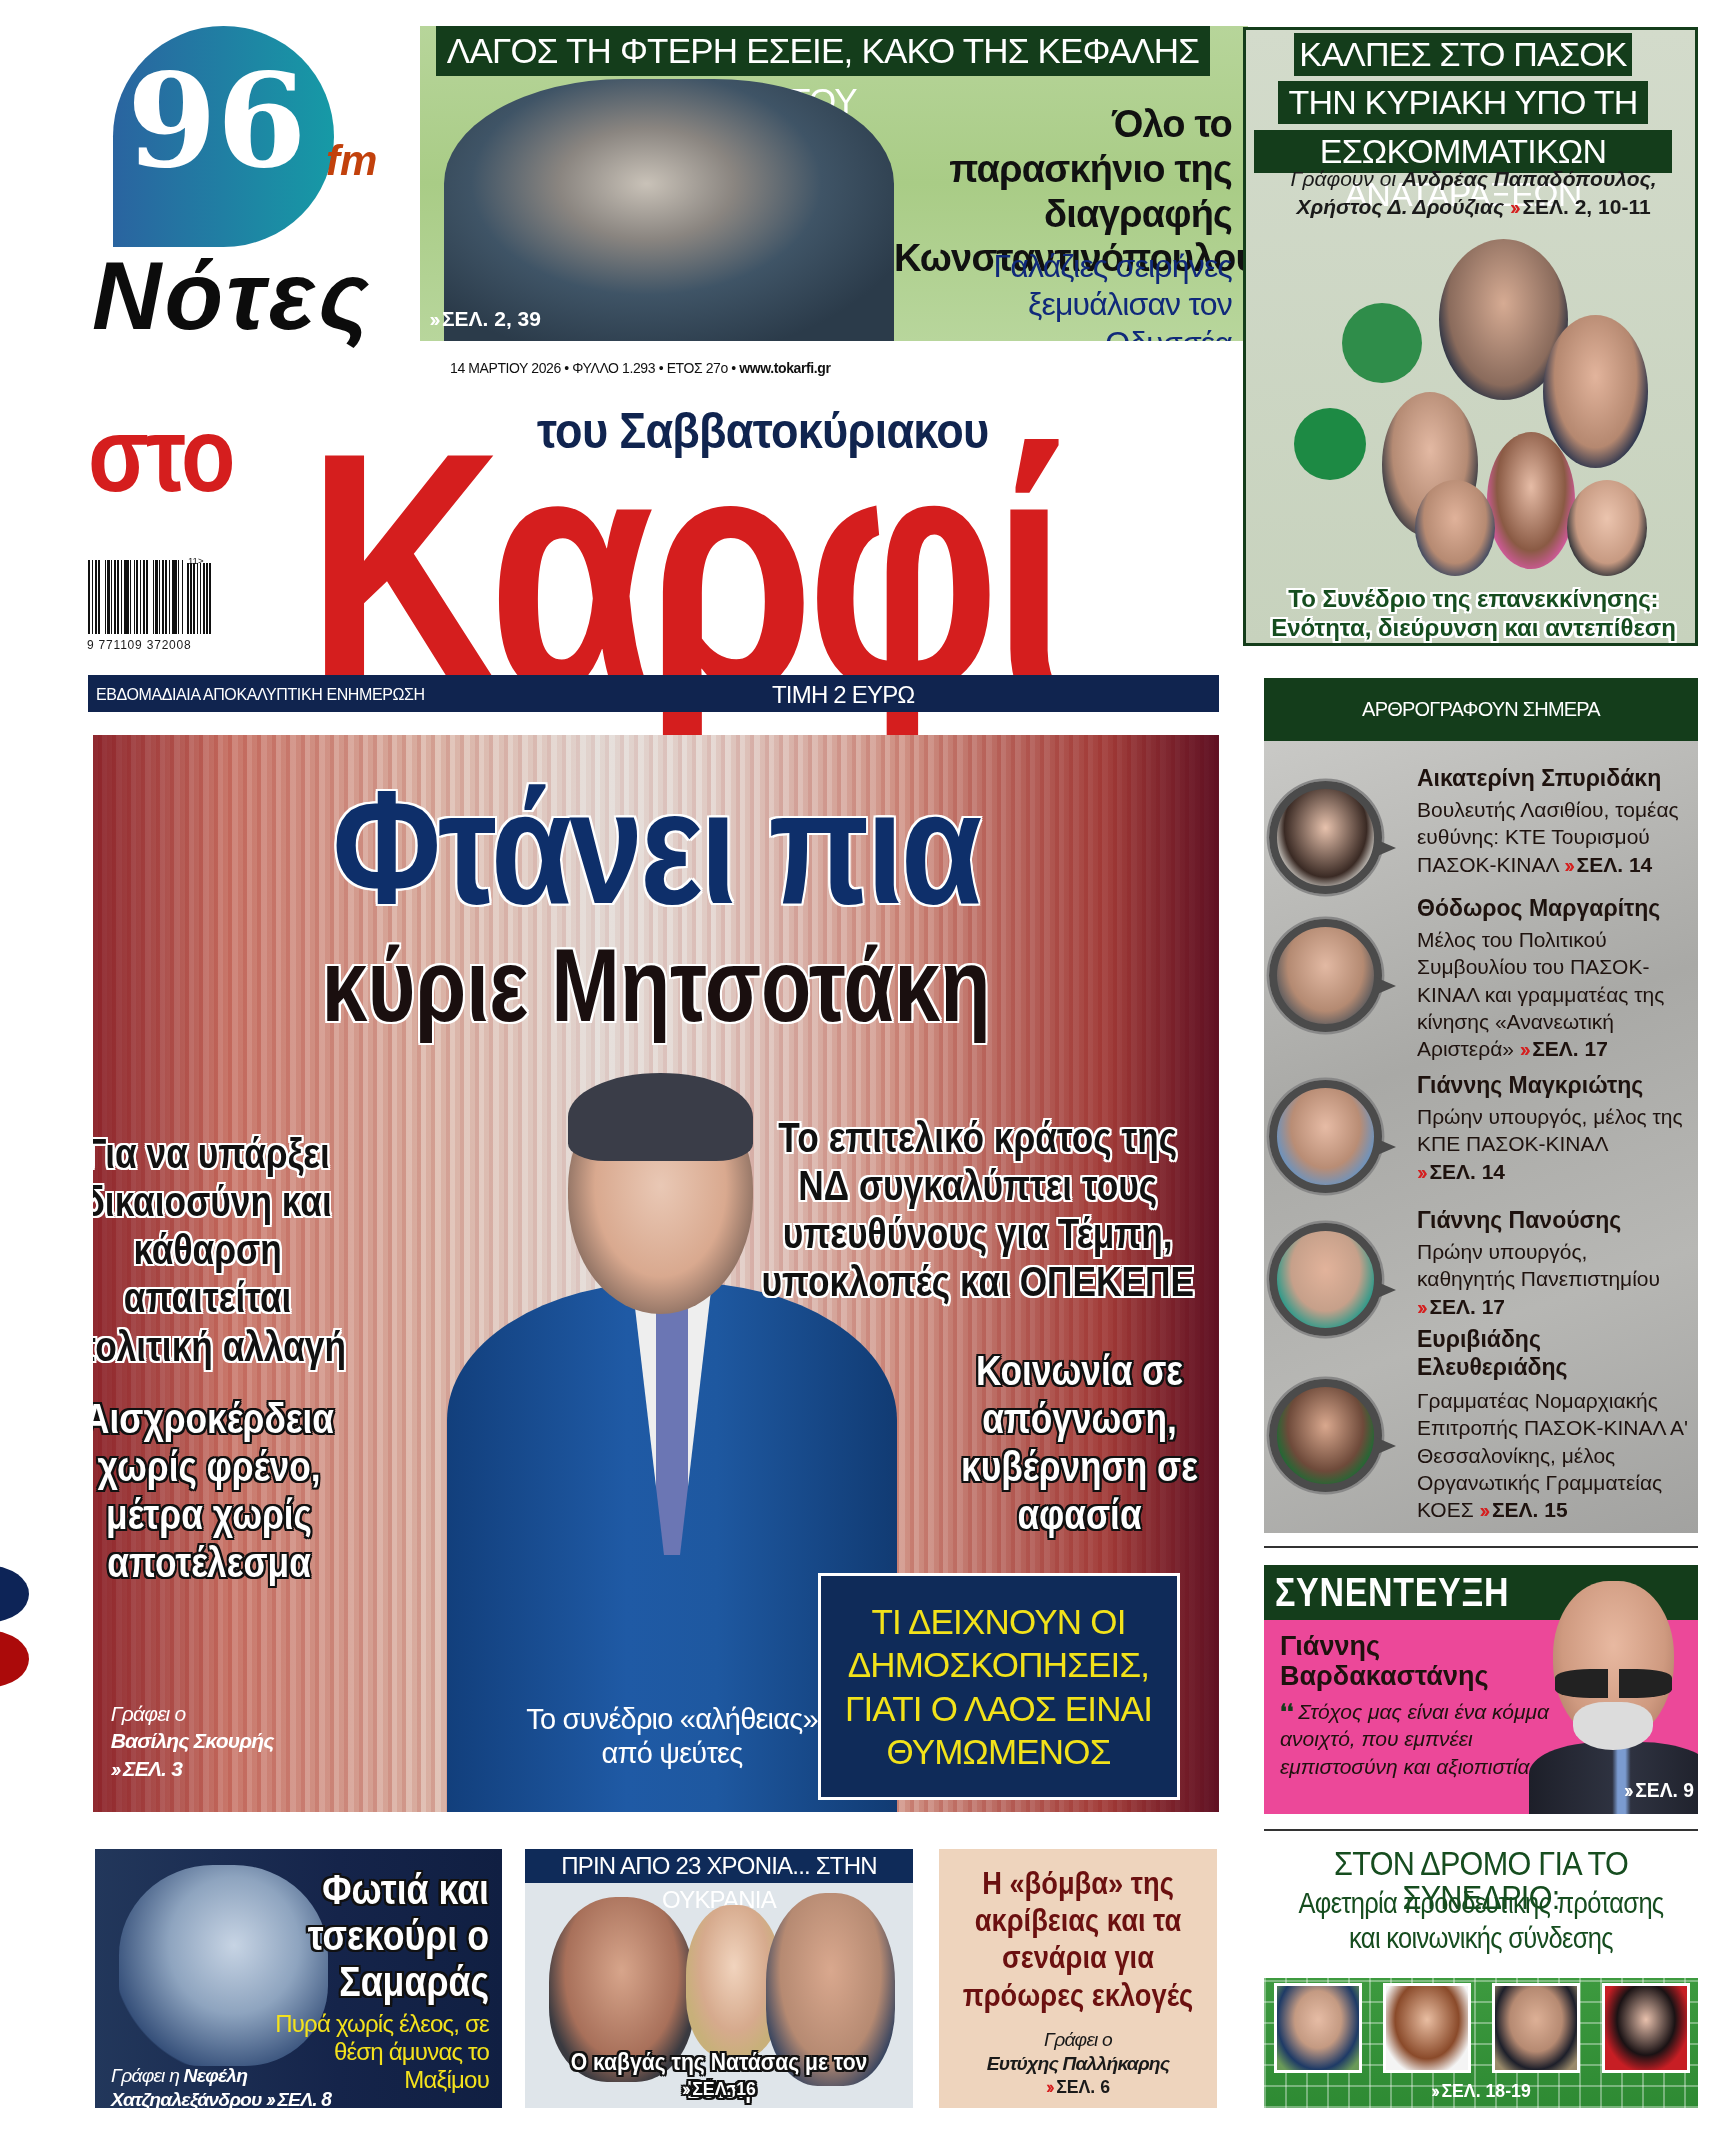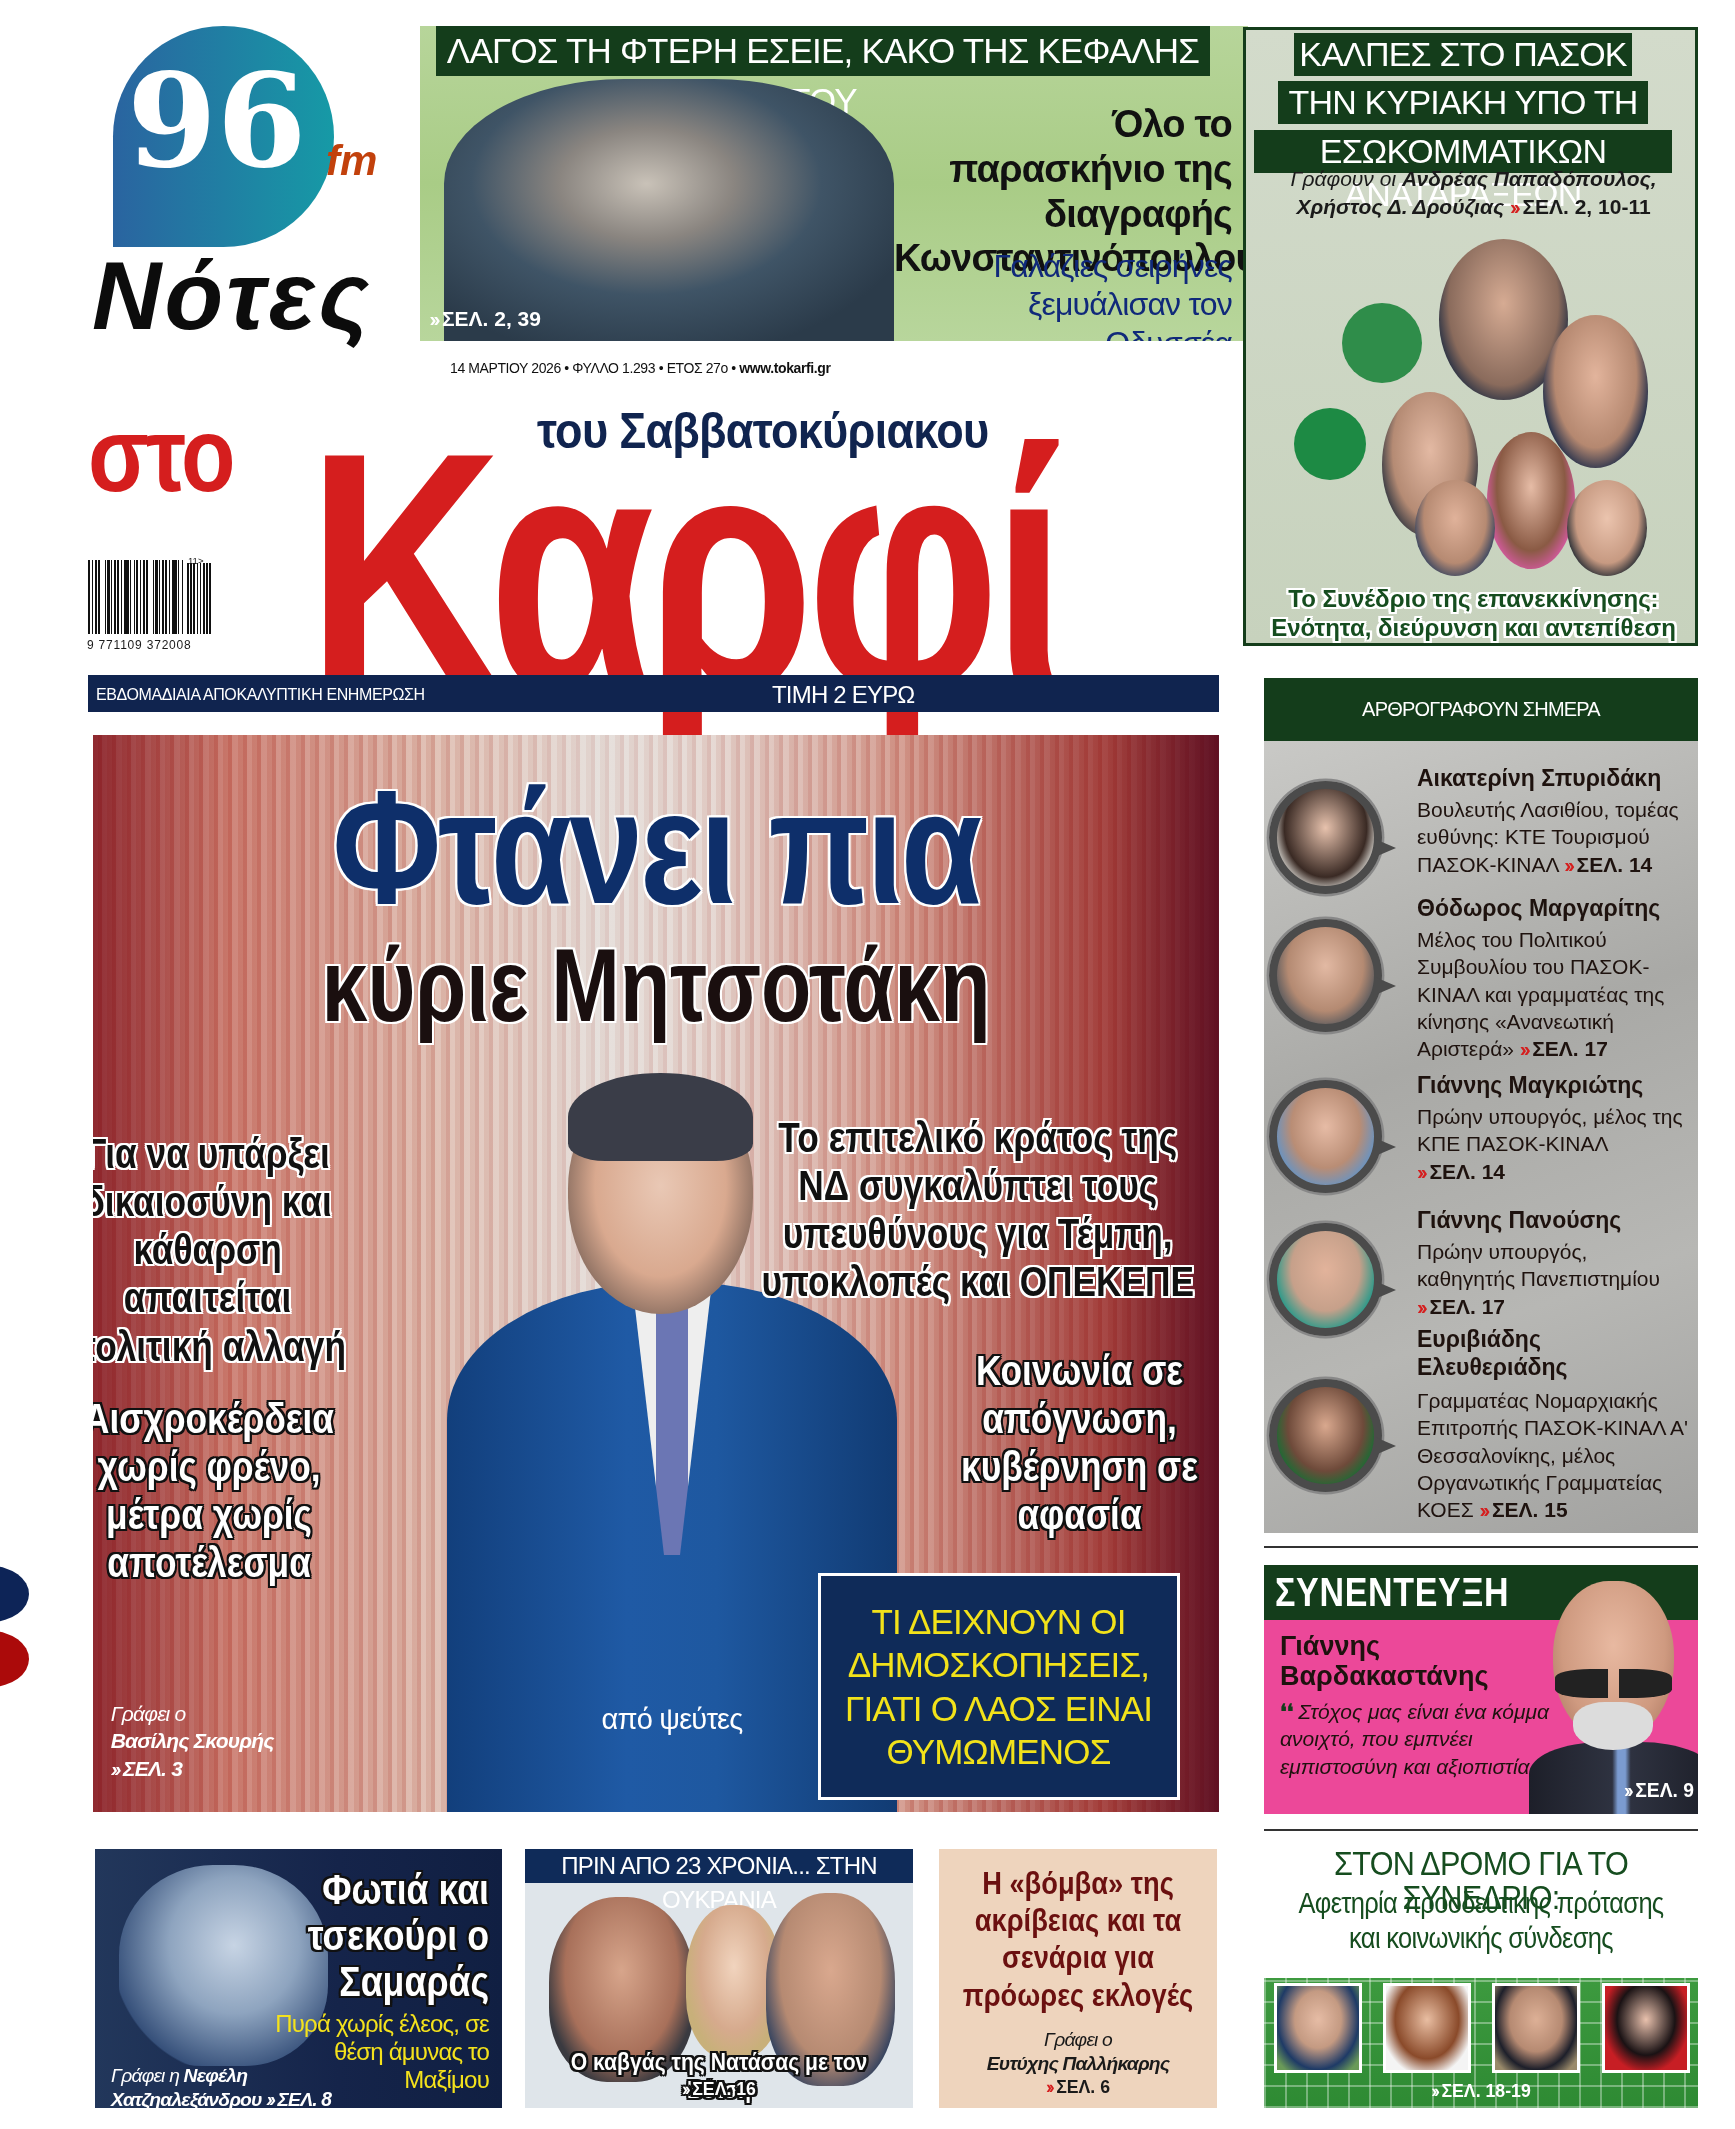--- a/index.html
+++ b/index.html
@@ -216,20 +216,21 @@
   <div id="kick-left1" class="kicker outline-white">Για να υπάρξει δικαιοσύνη και κάθαρση απαιτείται πολιτική αλλαγή</div>
   <div id="kick-left2" class="kicker outline-black">Αισχροκέρδεια χωρίς φρένο, μέτρα χωρίς αποτέλεσμα</div>
   <div id="kick-right1" class="kicker outline-white">Το επιτελικό κράτος της ΝΔ συγκαλύπτει τους υπευθύνους για Τέμπη, υποκλοπές και ΟΠΕΚΕΠΕ</div>
   <div id="kick-right2" class="kicker outline-black">Κοινωνία σε απόγνωση, κυβέρνηση σε αφασία</div>
 
   <div id="polls-box" class="abs">
     <div id="polls-text" class="abs cond">ΤΙ ΔΕΙΧΝΟΥΝ ΟΙ ΔΗΜΟΣΚΟΠΗΣΕΙΣ, ΓΙΑΤΙ Ο ΛΑΟΣ ΕΙΝΑΙ ΘΥΜΩΜΕΝΟΣ</div>
   </div>
 
   <div id="main-caption" class="abs cond">
+    <div>Το συνέδριο «αλήθειας»</div>
     <div>από ψεύτες</div>
   </div>
 
   <div id="main-byline" class="abs cond">
     <div>Γράφει ο</div>
     <b>Βασίλης Σκουρής</b>
     <div class="pg"><span class="chev-w">››</span><span>ΣΕΛ. 3</span></div>
   </div>
 </div>
 

